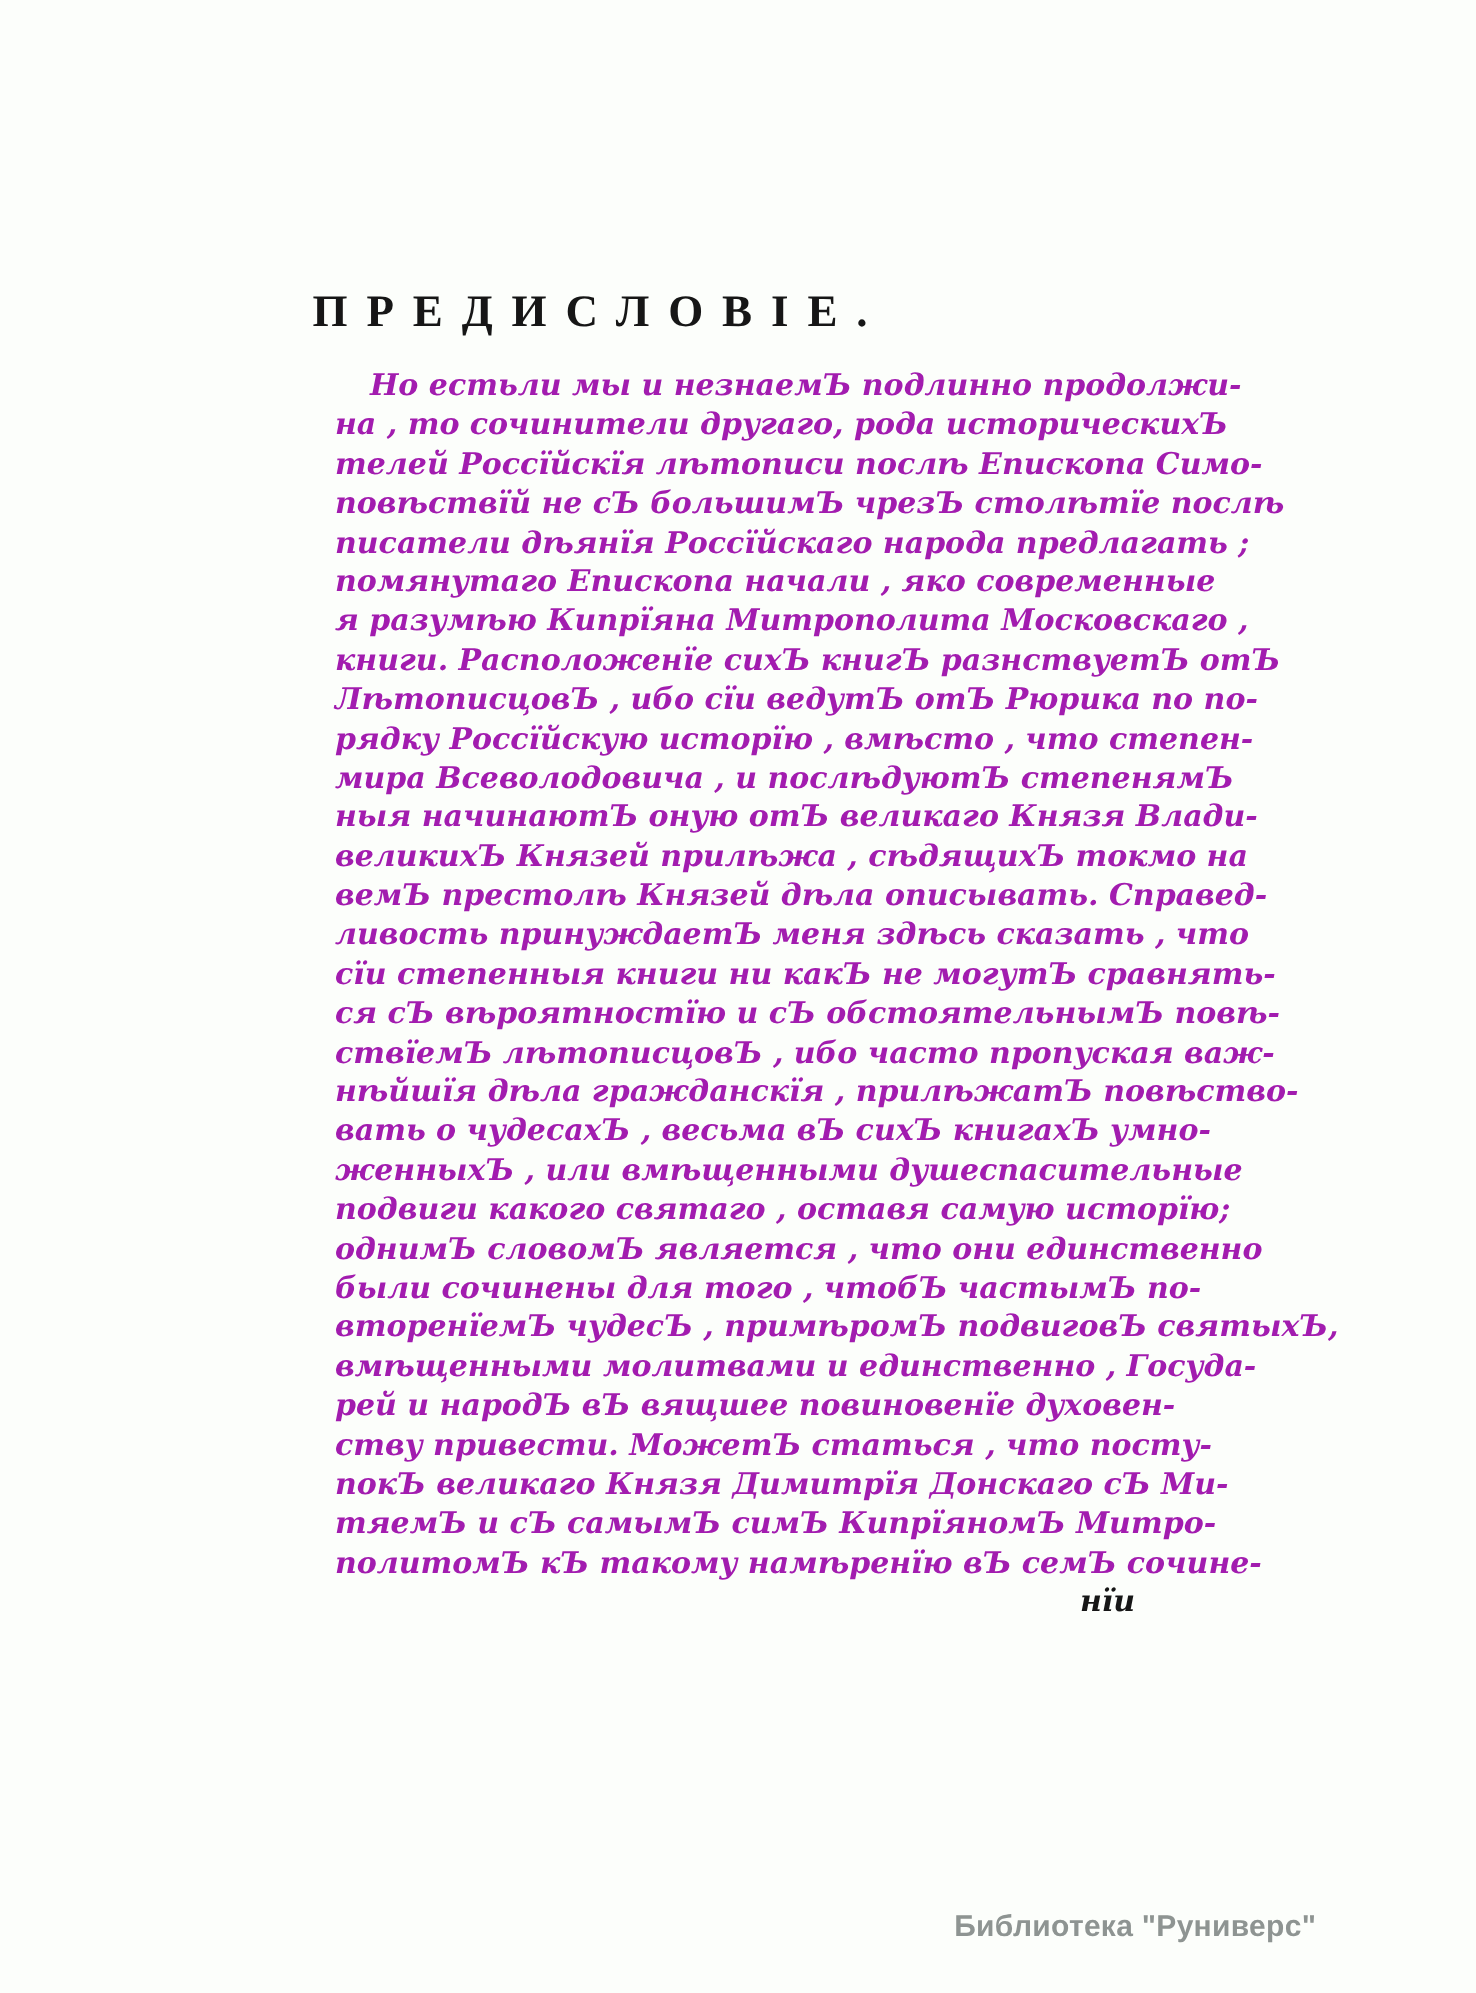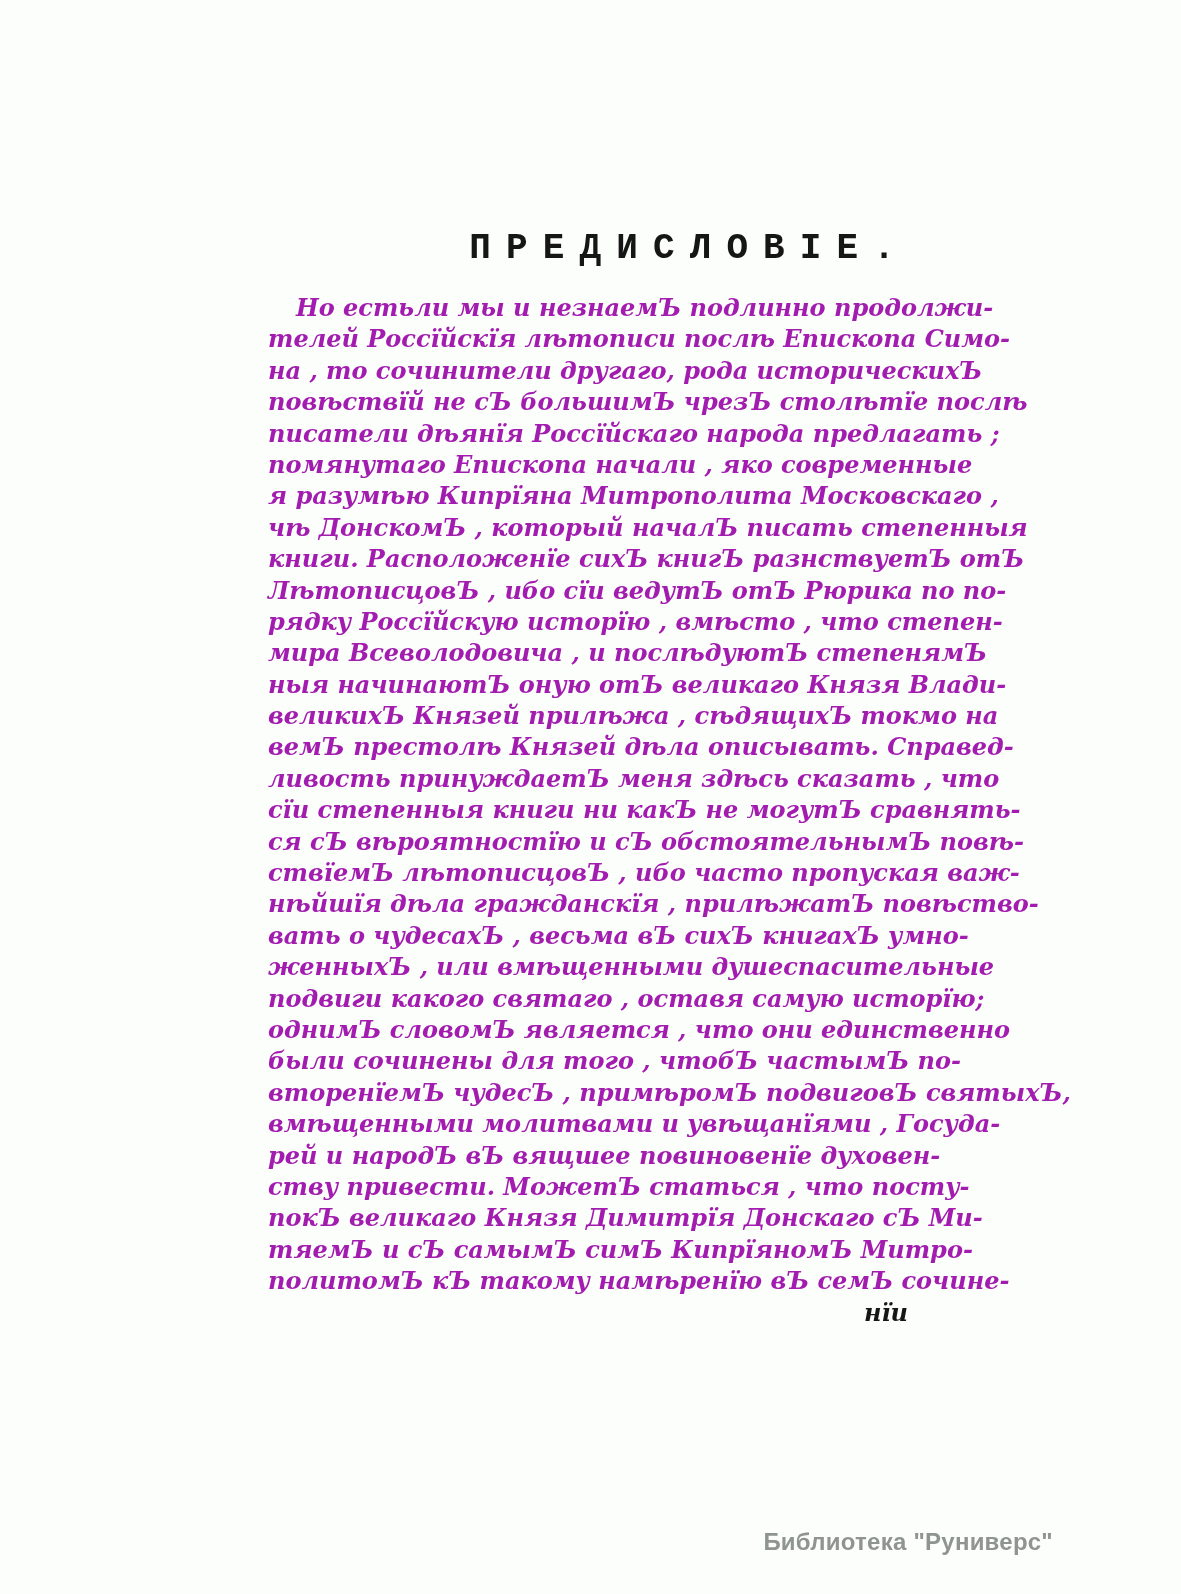--- a/index.html
+++ b/index.html
@@ -14,22 +14,22 @@
     background: #fcfefb;
     overflow: hidden;
     font-family: "DejaVu Serif", serif;
   }
   .page-title {
     position: absolute;
     top: 228px;
     left: 250px;
     width: 660px;
     margin: 0;
-    text-align: right;
-    font-family: Liberation Mono, monospace;
+    text-align: left;
+    font-family: Liberation Serif, serif;
     font-size: 36px;
     font-weight: 700;
     letter-spacing: 0.42em;
     color: #161616;
     white-space: nowrap;
   }
   .text-block {
     position: absolute;
     top: 292px;
     left: 268px;
@@ -75,46 +75,45 @@
 </head>
 <body>
 
 <div class="scan-page" style="background: rgb(252, 254, 251);">
 
   <h1 class="page-title" style="color: rgb(22, 22, 22);">ПРЕДИСЛОВІЕ.</h1>
 
   <div class="text-block" id="text-block">
 
   <div class="text-line indent">Но естьли мы и незнаемЪ подлинно продолжи-</div>
+      <div class="text-line">на , то сочинители другаго, рода историческихЪ</div>
       <div class="text-line">телей Россїйскїя лѣтописи послѣ Епископа Симо-</div>
-      <div class="text-line">на , то сочинители другаго, рода историческихЪ</div>
       <div class="text-line">повѣствїй не сЪ большимЪ чрезЪ столѣтїе послѣ</div>
       <div class="text-line">писатели дѣянїя Россїйскаго народа предлагать ;</div>
       <div class="text-line">помянутаго Епископа начали , яко современные</div>
       <div class="text-line">я разумѣю Кипрїяна Митрополита Московскаго ,</div>
-      <div class="text-line">чѣ ДонскомЪ , который началЪ писать степенныя</div>
       <div class="text-line">книги.  Расположенїе сихЪ книгЪ разнствуетЪ отЪ</div>
       <div class="text-line">ЛѣтописцовЪ , ибо сїи ведутЪ отЪ Рюрика по по-</div>
       <div class="text-line">рядку Россїйскую исторїю , вмѣсто , что степен-</div>
       <div class="text-line">мира Всеволодовича , и послѣдуютЪ степенямЪ</div>
       <div class="text-line">ныя начинаютЪ оную отЪ великаго Князя Влади-</div>
       <div class="text-line">великихЪ Князей прилѣжа , сѣдящихЪ токмо на</div>
       <div class="text-line">вемЪ престолѣ Князей дѣла описывать.  Справед-</div>
       <div class="text-line">ливость принуждаетЪ меня здѣсь сказать , что</div>
       <div class="text-line">сїи степенныя книги ни какЪ не могутЪ сравнять-</div>
       <div class="text-line">ся сЪ вѣроятностїю и сЪ обстоятельнымЪ повѣ-</div>
       <div class="text-line">ствїемЪ лѣтописцовЪ , ибо часто пропуская важ-</div>
       <div class="text-line">нѣйшїя дѣла гражданскїя , прилѣжатЪ повѣство-</div>
       <div class="text-line">вать о чудесахЪ , весьма вЪ сихЪ книгахЪ умно-</div>
       <div class="text-line">женныхЪ , или вмѣщенными душеспасительные</div>
       <div class="text-line">подвиги какого святаго , оставя самую исторїю;</div>
       <div class="text-line">однимЪ словомЪ является , что они единственно</div>
       <div class="text-line">были сочинены для того , чтобЪ частымЪ по-</div>
       <div class="text-line">вторенїемЪ чудесЪ , примѣромЪ подвиговЪ святыхЪ,</div>
-      <div class="text-line">вмѣщенными молитвами и увѣщанїями , Госуда-</div>
+      <div class="text-line">вмѣщенными молитвами и единственно , Госуда-</div>
       <div class="text-line">рей и народЪ вЪ вящшее повиновенїе духовен-</div>
       <div class="text-line">ству привести.  МожетЪ статься , что посту-</div>
       <div class="text-line">покЪ великаго Князя Димитрїя Донскаго сЪ Ми-</div>
       <div class="text-line">тяемЪ и сЪ самымЪ симЪ КипрїяномЪ Митро-</div>
       <div class="text-line">политомЪ кЪ такому намѣренїю вЪ семЪ сочине-</div>
       <div class="catchword">нїи</div>
     </div>
 
   <div class="watermark" style="color: rgb(142, 148, 146);">Библиотека "Руниверс"</div>
 

